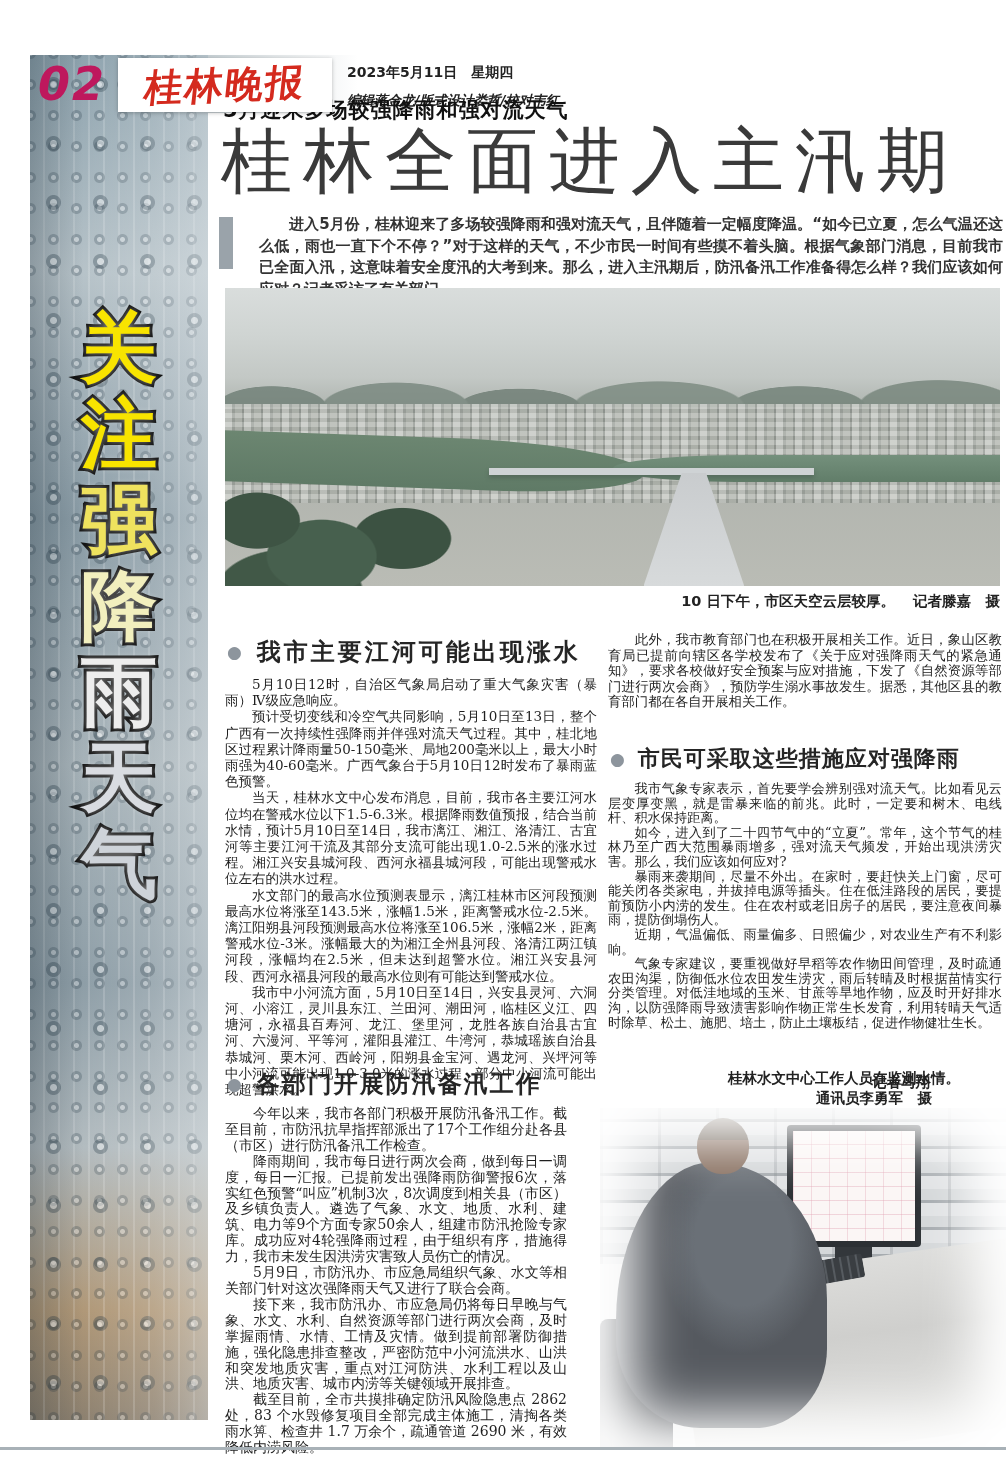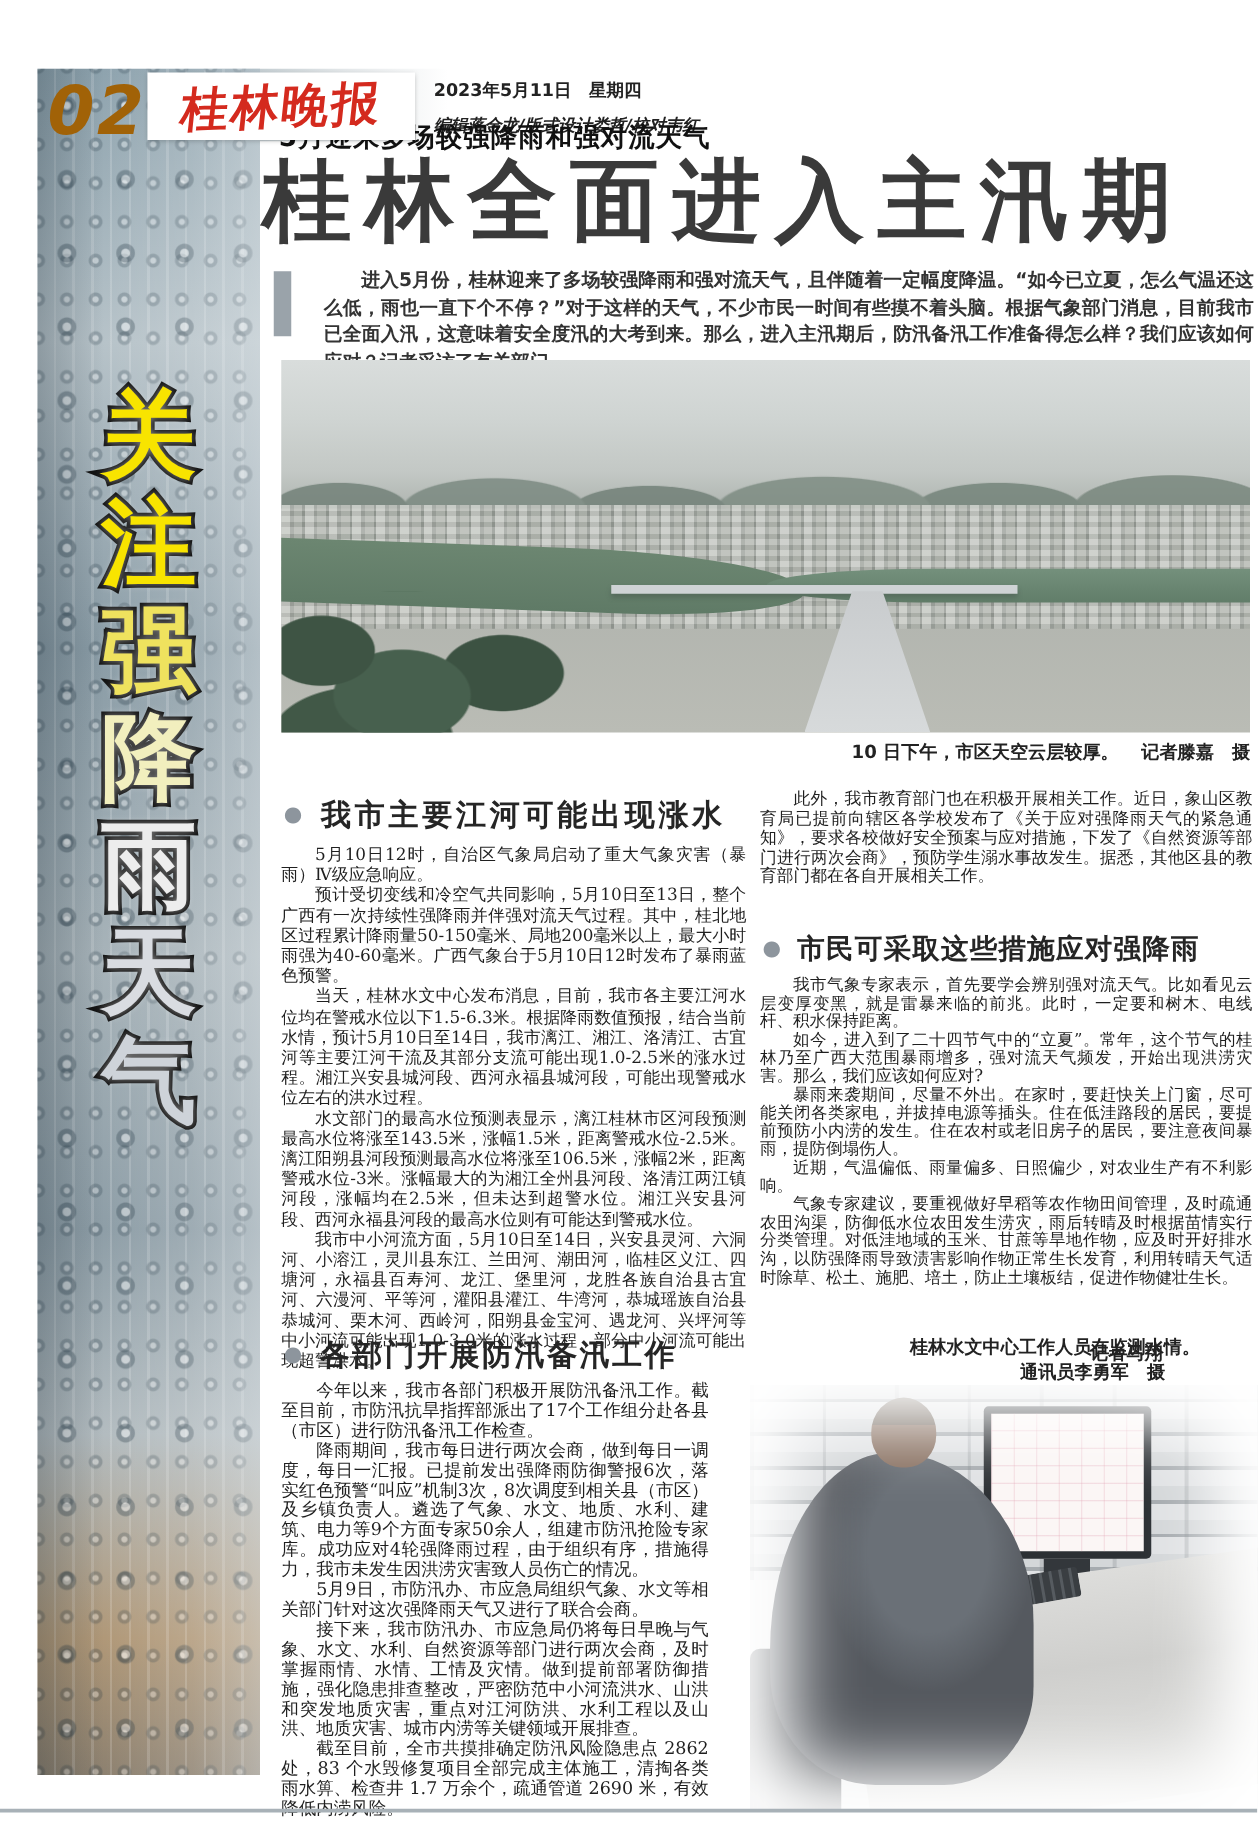--- a/index.html
+++ b/index.html
@@ -19,34 +19,34 @@
     background:linear-gradient(90deg, rgba(20,35,45,.25) 0%, rgba(255,255,255,0) 30%, rgba(255,255,255,.15) 70%, rgba(230,235,238,.45) 100%);}
   .banner{position:absolute;left:50%;top:250px;transform:translateX(-50%);z-index:3;
           display:flex;flex-direction:column;align-items:center;}
   .banner-char{font-size:76px;line-height:86px;font-weight:900;font-family:"DejaVu Sans",sans-serif;
     -webkit-text-stroke:6px #121212;paint-order:stroke fill;
     text-shadow:0 0 7px rgba(255,255,255,.5);}
 
   
   .header-patch{position:absolute;left:208px;top:55px;width:150px;height:58px;
     background:linear-gradient(90deg,#c6cfd3 0%,#e4e8ea 45%,#ffffff 100%);}
-  .page-num{position:absolute;left:38px;top:57px;z-index:4;color:#a16207;
-    font-size:54px;font-weight:800;font-style:italic;letter-spacing:2px;}
+  .page-num{position:absolute;left:38px;top:57px;z-index:4;color:#be185d;
+    font-size:46px;font-weight:800;font-style:italic;letter-spacing:2px;}
   .masthead-box{position:absolute;left:118px;top:58px;width:214px;height:54px;z-index:4;
     background:#ffffff;box-shadow:0 1px 4px rgba(0,0,0,.25);
     display:flex;align-items:center;justify-content:center;}
   .masthead-text{font-family:"DejaVu Serif",serif;font-weight:700;font-size:38px;
     transform:skewX(-8deg) rotate(-2deg);letter-spacing:2px;}
   .date-line{position:absolute;left:347px;top:64px;font-size:14px;font-weight:700;color:#222;}
   .staff-line{position:absolute;left:347px;top:92px;font-size:13.5px;font-weight:700;color:#222;font-style:italic;}
 
   
   .kicker{position:absolute;left:223px;top:96px;font-size:21px;font-weight:700;color:#111;letter-spacing:1px;}
-  .headline{position:absolute;left:210px;top:122px;width:782px;font-size:71px;line-height:78px;
-    font-weight:700;letter-spacing:11px;white-space:nowrap;}
+  .headline{position:absolute;left:221px;top:122px;width:782px;font-size:71px;line-height:78px;
+    font-weight:400;letter-spacing:11px;white-space:nowrap;}
   .lede-wrap{position:absolute;left:219px;top:214px;width:784px;display:flex;}
   .lede-bar{width:14px;height:52px;background:#9aa3aa;flex:none;margin-top:3px;}
   .lede{margin:0 0 0 26px;font-size:15px;line-height:21.5px;font-weight:700;color:#333;
     text-align:justify;text-indent:2em;}
 
   
   .photo1{position:absolute;left:225px;top:288px;width:775px;height:298px;overflow:hidden;
     background:linear-gradient(180deg,#d9dddc 0%,#cfd4d2 16%,#c3c8c5 30%,#aeb4af 40%,#b9bcb6 52%,#b2b5af 66%,#babcb5 100%);}
   .ph1-mountains{position:absolute;left:0;top:24%;width:100%;height:16%;opacity:.8;
     background-image:

